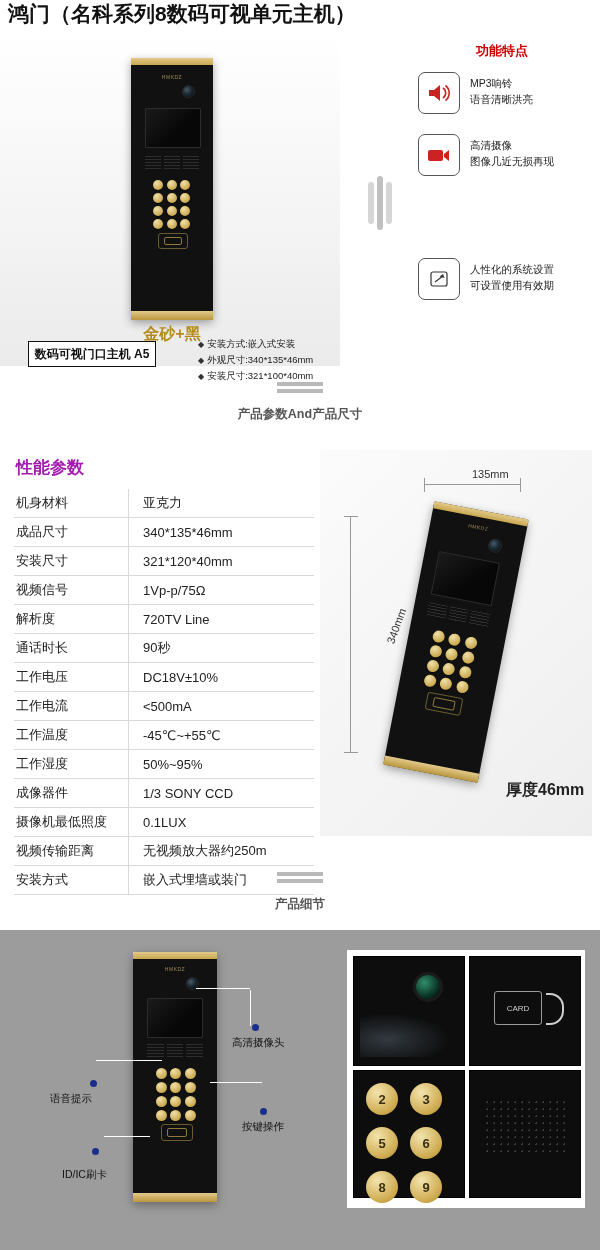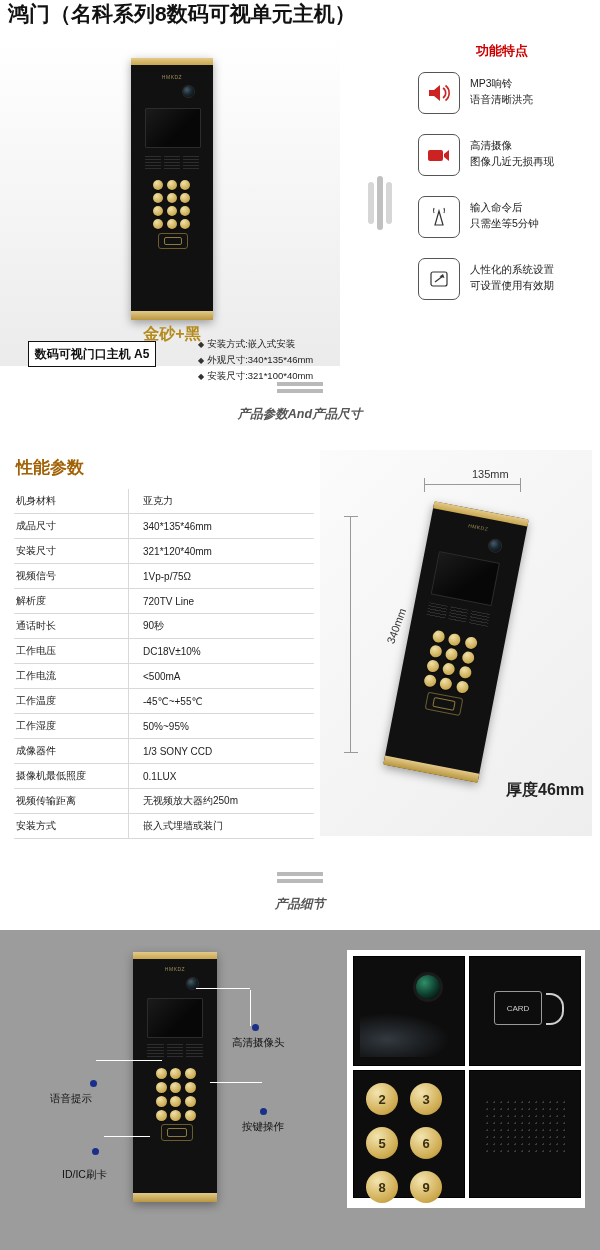--- a/index.html
+++ b/index.html
@@ -136,44 +136,44 @@
     position:absolute;left:0;top:0;width:40px;height:40px;
     border:1px solid #555;border-radius:7px;display:flex;
     align-items:center;justify-content:center;background:#fff;
   }
   .feature .ftext{
     position:absolute;left:52px;top:3px;font-size:10.5px;line-height:16px;color:#222;
   }
 
   
   .chev{
-    position:absolute;width:600px;text-align:center;font-style:italic;
+    position:absolute;width:600px;text-align:center;
   }
   .chev .cv{
     display:inline-block;width:46px;height:16px;position:relative;
   }
   .chev .cv i{
     position:absolute;left:0;width:46px;height:4px;background:#b9b9b9;
     transform:skewY(0deg);
   }
   .chev .cv i:nth-child(1){top:0;}
   .chev .cv i:nth-child(2){top:7px;}
   .chev-label{
     font-size:12.5px;font-weight:bold;color:#555;margin-top:4px;
   }
 
   
   .params{
     position:absolute;left:14px;top:456px;width:300px;
   }
   .params h2{
-    margin:0 0 10px 2px;font-size:17px;color:#a16207;font-weight:bold;
+    margin:0 0 10px 2px;font-size:17px;color:#a21caf;font-weight:bold;
   }
   table.ptable{
-    border-collapse:collapse;width:300px;font-size:10px;
+    border-collapse:collapse;width:300px;font-size:13px;
   }
   table.ptable td{
     border-bottom:1px solid #d9d9d9;padding:5px 2px;color:#222;
   }
   table.ptable td.k{width:110px;}
   table.ptable td.v{padding-left:14px;border-left:1px solid #d9d9d9;}
 
   
   .dimpanel{
     position:absolute;left:320px;top:450px;width:272px;height:386px;
@@ -331,33 +331,20 @@
           <rect x="1" y="3" width="15" height="11" rx="2" fill="#cc2222"></rect>
           <polygon points="17,7 22,3 22,14 17,10" fill="#cc2222"></polygon>
         </svg>
       </div>
       <div class="ftext">
         <div>高清摄像</div>
         <div>图像几近无损再现</div>
       </div>
     </div>
 
-    <div class="feature" style="top:160px;">
-      <div class="fbox">
-        <svg class="icon-svg" width="24" height="20" viewBox="0 0 24 20">
-          <polygon points="12,4 8,18 16,18" fill="none" stroke="#333" stroke-width="1.2"></polygon>
-          <path d="M7 6 A7 7 0 0 1 7 1" stroke="#333" stroke-width="1.1" fill="none"></path>
-          <path d="M17 6 A7 7 0 0 0 17 1" stroke="#333" stroke-width="1.1" fill="none"></path>
-        </svg>
-      </div>
-      <div class="ftext">
-        <div>输入命令后</div>
-        <div>只需坐等5分钟</div>
-      </div>
-    </div>
 
     <div class="feature" style="top:222px;">
       <div class="fbox">
         <svg class="icon-svg" width="22" height="20" viewBox="0 0 22 20">
           <rect x="3" y="3" width="16" height="14" rx="2" fill="none" stroke="#333" stroke-width="1.2"></rect>
           <path d="M7 13 L15 7" stroke="#333" stroke-width="1.2"></path>
           <polygon points="15,5 16.5,9 11.5,7.5" fill="#333"></polygon>
         </svg>
       </div>
       <div class="ftext">

